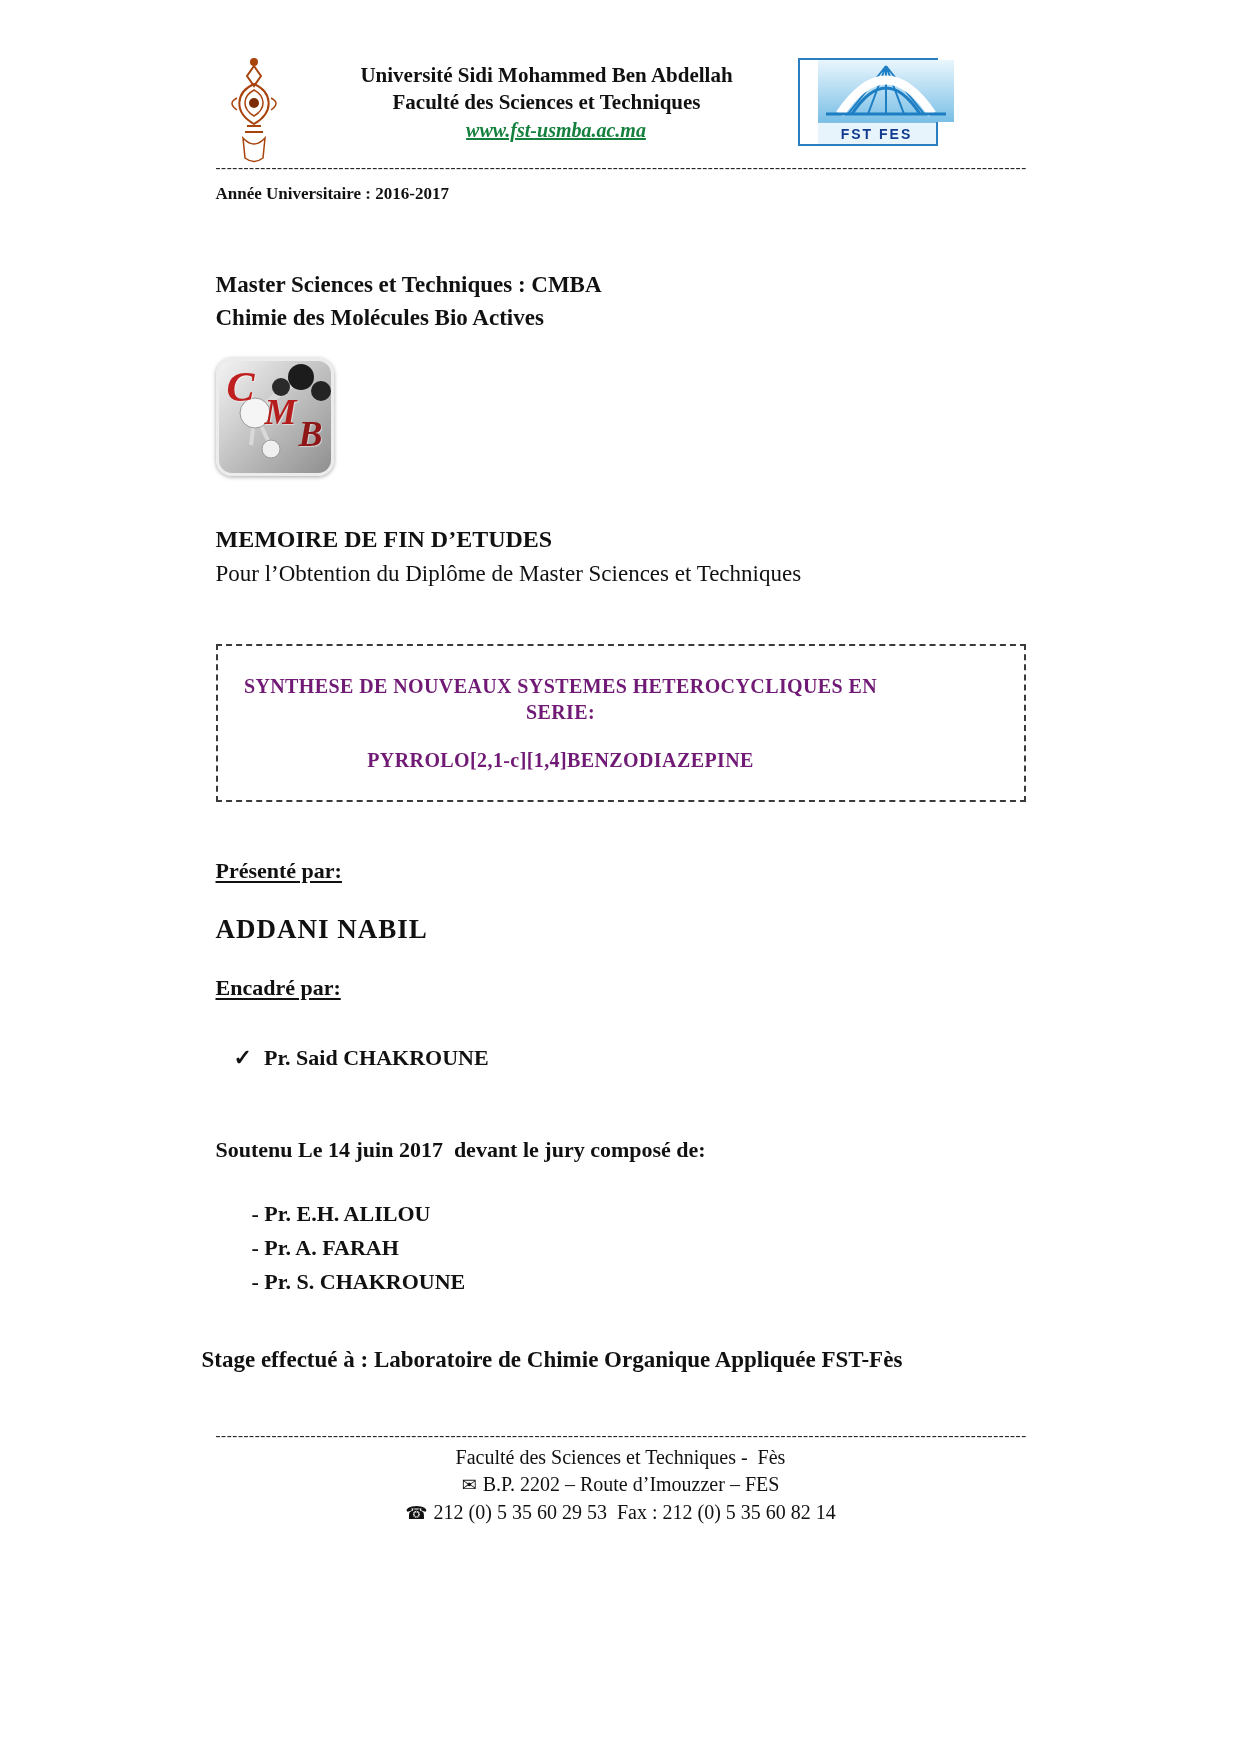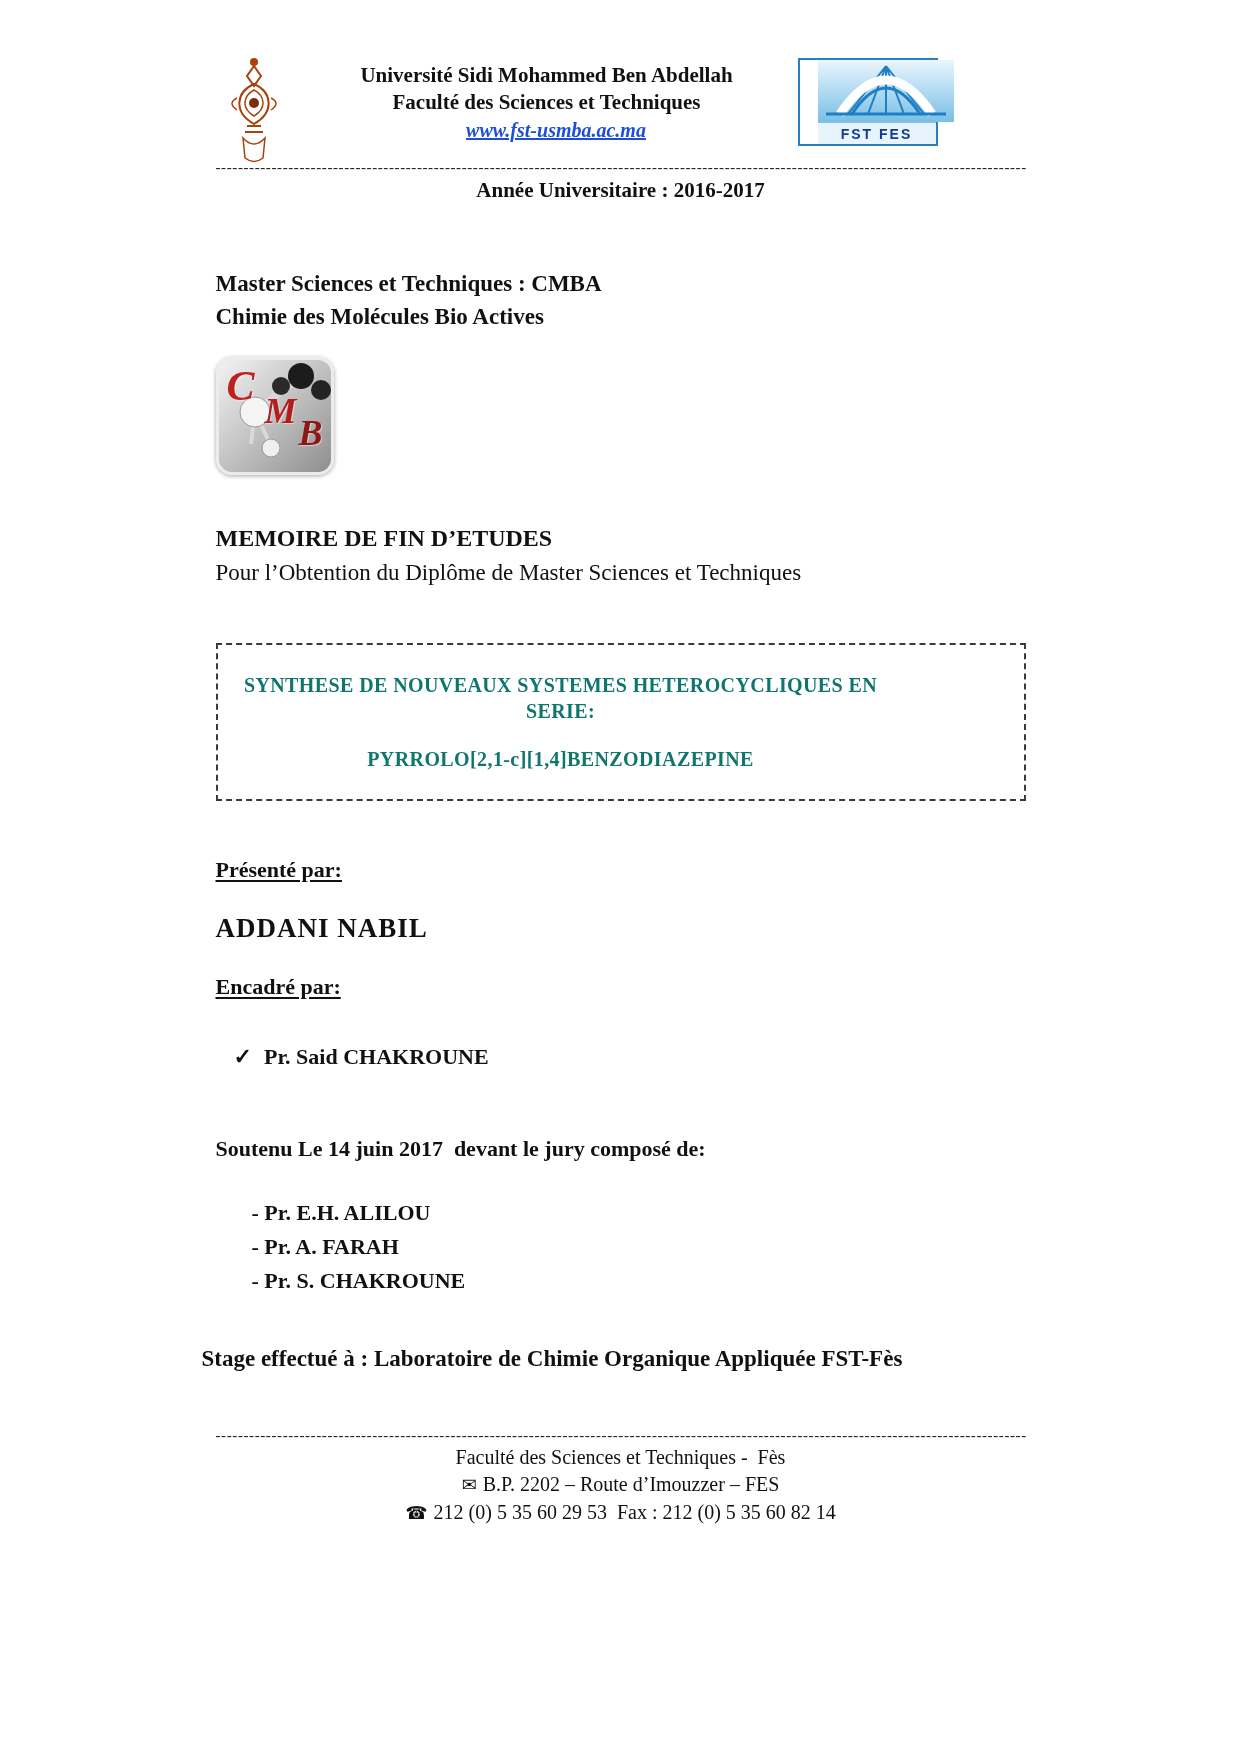--- a/index.html
+++ b/index.html
@@ -17,42 +17,42 @@
   }
 
   
   .header { display: flex; align-items: flex-start; height: 104px; }
   .emblem { width: 80px; flex: 0 0 80px; margin-top: 2px; }
   .header-center { flex: 1 1 auto; text-align: center; padding-top: 10px; }
   .h-univ, .h-fac { font-size: 21px; font-weight: bold; line-height: 27px; }
   .h-link {
     display: inline-block; margin-top: 3px;
     font-size: 20px; font-weight: bold; font-style: italic;
-    color: #1d4ed8; text-decoration: underline; cursor: pointer; margin-left: 19px;
+    color: #15803d; text-decoration: underline; cursor: pointer; margin-left: 19px;
   }
   .fst-logo {
     flex: 0 0 140px; width: 140px; margin-right: 88px; margin-top: 6px;
     border: 2px solid #2b7fc0; background: #ffffff; padding-left: 18px;
   }
   .fst-logo svg { display: block; }
   .fst-label {
     font-family: "Liberation Sans", sans-serif;
     font-size: 14px; font-weight: bold; letter-spacing: 2px;
     color: #123a8f; text-align: center; padding: 3px 0 2px 0;
     background: #e8f4fc; border-top: 1px solid #8cc0e2;
   }
 
   
   .divider {
     white-space: nowrap; overflow: hidden;
     font-size: 15px; letter-spacing: 0.6px; color: #1c1c1c;
     line-height: 18px; margin-top: 2px;
   }
 
-  .year { text-align: center; font-size: 21px; font-weight: bold; margin-top: 2px; }
+  .year { text-align: left; font-size: 17px; font-weight: bold; margin-top: 8px; }
 
   
   .shift { text-align: left; padding-right: 130px; }
 
   .master { margin-top: 64px; font-size: 23px; font-weight: bold; line-height: 33px; }
 
   .logo-wrap { margin-top: 24px; }
   .cmba {
     position: relative; display: inline-block; width: 118px; height: 118px;
     border-radius: 16px; border: 3px solid #ececec;
@@ -75,21 +75,21 @@
   .mem-sub { font-size: 23px; line-height: 36px; }
 
   .thesis-box {
     margin-top: 52px;
     border: 2px dashed #3a3a3a;
     padding: 27px 4px 27px 4px;
     text-align: center;
   }
   .thesis-box .inner { padding-right: 120px; }
   .t1, .t2 {
-    color: #0f766e; font-weight: bold; font-size: 20px;
+    color: #701a75; font-weight: bold; font-size: 20px;
     letter-spacing: 0.4px; line-height: 26px;
   }
   .t2 { margin-top: 22px; }
 
   .sec-label {
     margin-top: 56px; font-size: 22px; font-weight: bold;
     text-decoration: underline; text-underline-offset: 3px;
   }
   .author { margin-top: 30px; font-size: 27px; font-weight: bold; letter-spacing: 1px; }
   .author + .sec-label { margin-top: 30px; }

